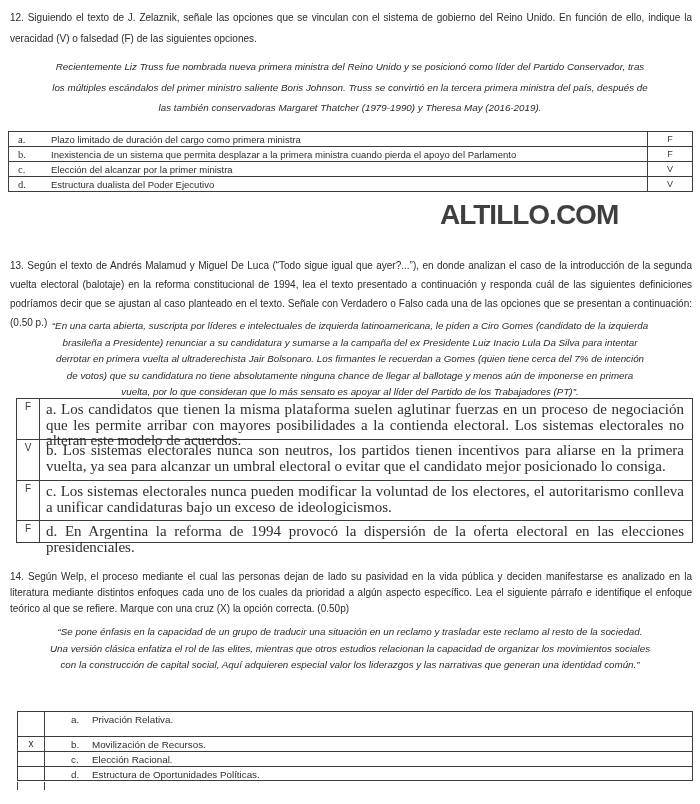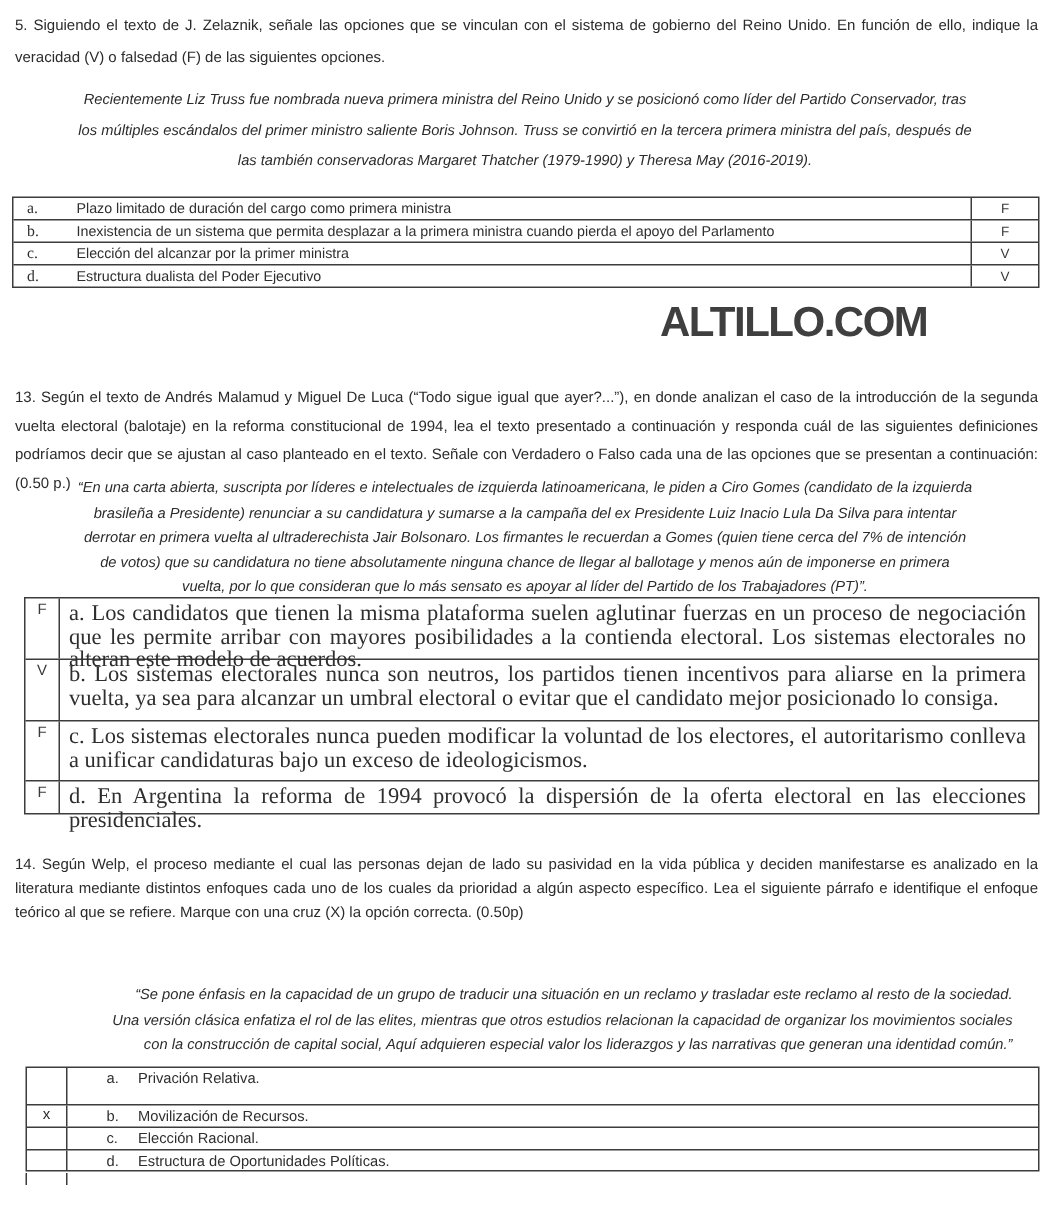--- a/index.html
+++ b/index.html
@@ -8,21 +8,21 @@
     font-family:"Liberation Sans","DejaVu Sans",sans-serif;color:#2e2e2e;
   }
   .prompt{position:absolute;font-size:10px;text-align:justify;color:#2b2b2b;}
   #q12-prompt{left:10px;top:8px;width:682px;line-height:20.5px;}
   #q13-prompt{left:10px;top:236px;width:682px;line-height:19px;margin-top:20px;}
   #q14-prompt{left:10px;top:569px;width:682px;line-height:15.8px;}
   .quote{position:absolute;font-style:italic;font-size:9.8px;text-align:center;color:#2b2b2b;}
   .quote .qline{white-space:nowrap;}
   #q12-quote{left:28px;top:57px;width:644px;line-height:20.5px;}
   #q13-quote{left:25px;top:318px;width:650px;line-height:16.6px;}
-  #q14-quote{left:25px;top:656px;width:650px;line-height:16.5px;text-align:right;}
+  #q14-quote{left:25px;top:624px;width:650px;line-height:16.5px;}
   .watermark{
     position:absolute;left:408px;top:202px;font-size:28px;font-weight:bold;
     letter-spacing:-1px;color:#3f3f3f;line-height:26px;margin-left:32px;
   }
   
   .t1{position:absolute;left:8px;top:131px;width:683px;border:1px solid #3c3c3c;}
   .t1-row{display:flex;height:14px;align-items:center;border-top:1px solid #3c3c3c;}
   .t1-row:first-child{border-top:none;}
   .t1-letter{width:33px;padding-left:9px;font-family:"Liberation Serif","DejaVu Serif",serif;font-size:10.5px;}
   .t1-text{flex:1;font-size:9.5px;white-space:nowrap;overflow:hidden;}
@@ -43,21 +43,21 @@
   .t3-letter{width:21px;}
   .t3-row.ra{height:24px;}.t3-row.rb{height:14px;}.t3-row.rc{height:14px;}.t3-row.rd{height:13px;}
   .t3-frag{position:absolute;top:782px;width:1px;height:8px;background:#3c3c3c;}
   #t3-frag-left{left:17px;} #t3-frag-mid{left:44px;}
 </style>
 </head>
 <body>
 
 <div class="page">
 
-  <div class="prompt" id="q12-prompt">5. Siguiendo el texto de J. Zelaznik, señale las opciones que se vinculan con el sistema de gobierno del Reino Unido. En función de ello, indique la veracidad (V) o falsedad (F) de las siguientes opciones.</div>
+  <div class="prompt" id="q12-prompt">12. Siguiendo el texto de J. Zelaznik, señale las opciones que se vinculan con el sistema de gobierno del Reino Unido. En función de ello, indique la veracidad (V) o falsedad (F) de las siguientes opciones.</div>
 
   <div class="quote" id="q12-quote">
     <div class="qline">Recientemente Liz Truss fue nombrada nueva primera ministra del Reino Unido y se posicionó como líder del Partido Conservador, tras</div>
     <div class="qline">los múltiples escándalos del primer ministro saliente Boris Johnson. Truss se convirtió en la tercera primera ministra del país, después de</div>
     <div class="qline">las también conservadoras Margaret Thatcher (1979-1990) y Theresa May (2016-2019).</div>
   </div>
 
   <div class="t1">
     <div class="t1-row">
       <span class="t1-letter">a.</span>

